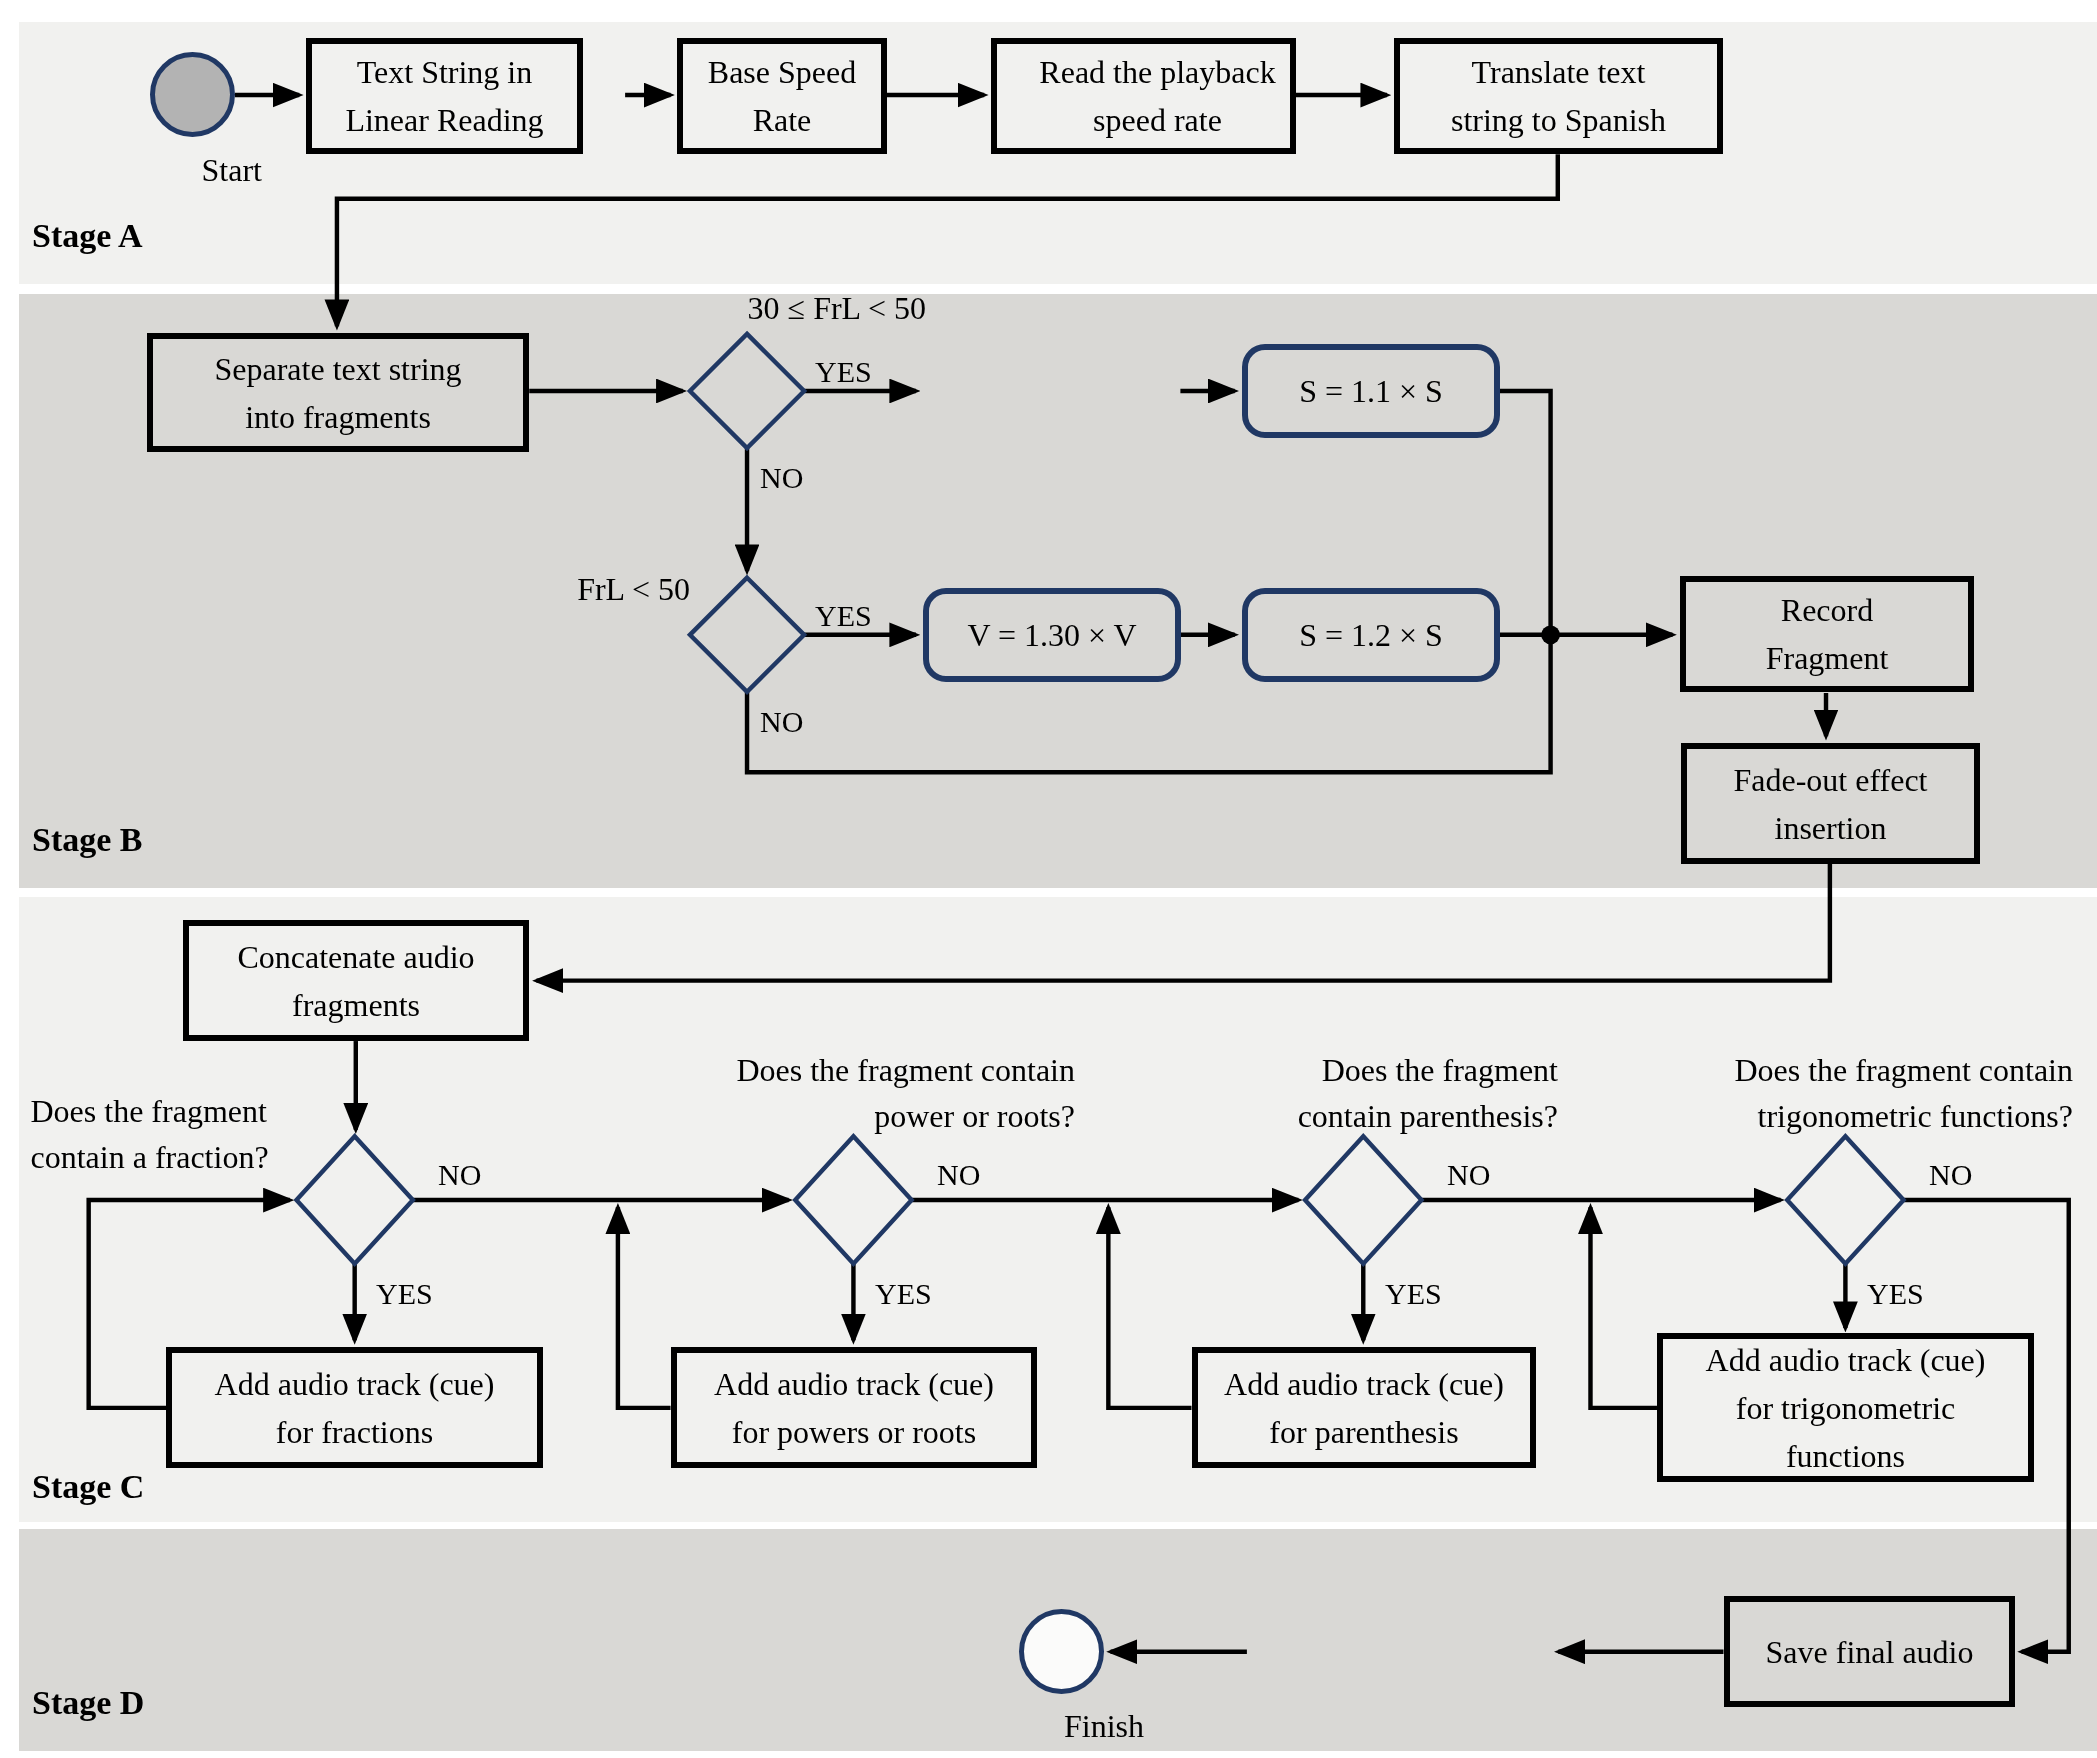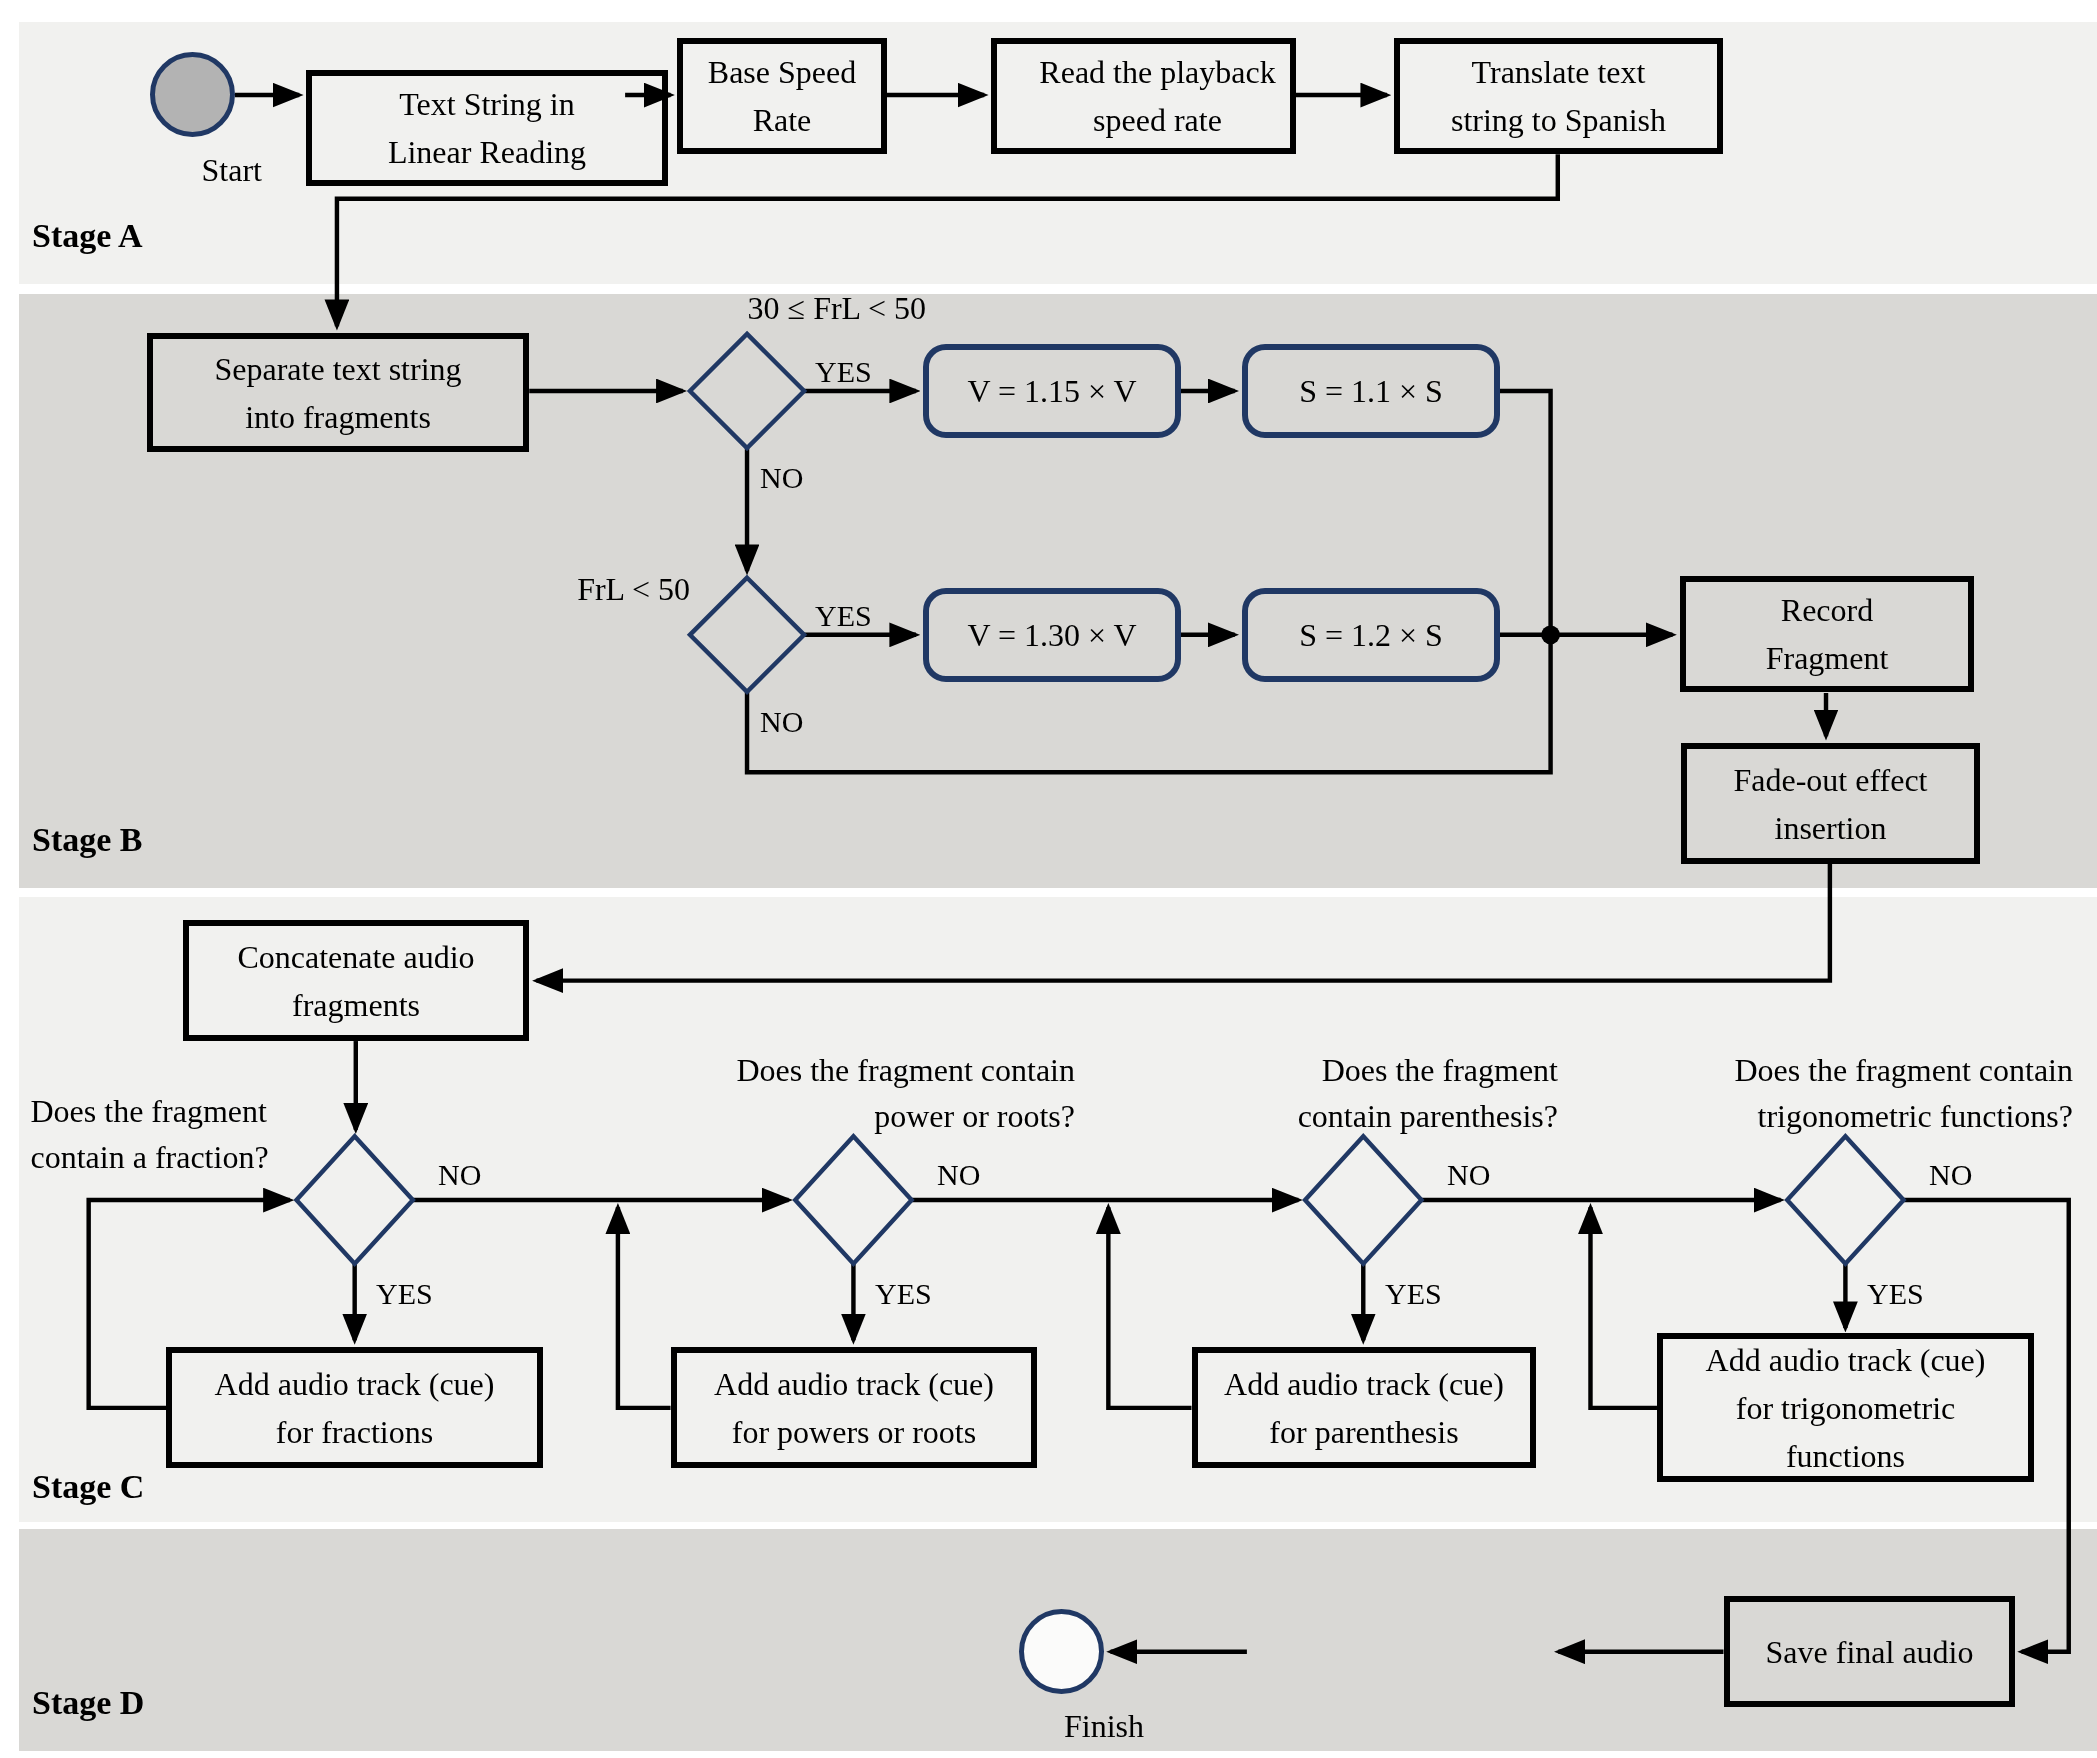--- a/index.html
+++ b/index.html
@@ -97,41 +97,40 @@
     <polygon class="dia" points="1540,2050 1645,2165 1540,2280 1435,2165" fill="#f1f1ef"></polygon>
     <polygon class="dia" points="2460,2050 2565,2165 2460,2280 2355,2165" fill="#f1f1ef"></polygon>
     <polygon class="dia" points="3330,2050 3435,2165 3330,2280 3225,2165" fill="#f1f1ef"></polygon>
 
     <circle cx="2798" cy="1145" r="17" fill="#000"></circle>
   </svg>
 
   <div class="circle" style="left:150px;top:52px;width:85px;height:85px;background:#b3b3b3;"></div>
   <div class="lbl" style="left:123px;top:147px;width:139px;">Start</div>
 
-  <div class="node proc" style="left:306px;top:38px;width:362px;height:116px;margin-top:32px;">Text String in
+  <div class="node proc" style="left:306px;top:38px;width:277px;height:116px;">Text String in
 Linear Reading</div>
   <div class="node proc" style="left:677px;top:38px;width:210px;height:116px;">Base Speed
 Rate</div>
   <div class="node proc" style="left:991px;top:38px;width:305px;height:116px;padding-left:28px;">Read the playback
 speed rate</div>
   <div class="node proc" style="left:1394px;top:38px;width:329px;height:116px;">Translate text
 string to Spanish</div>
 
   <div class="node proc" style="left:147px;top:333px;width:382px;height:119px;">Separate text string
 into fragments</div>
 
   <div class="lbl" style="left:571px;top:285px;width:355px;">30  ≤ FrL &lt; 50</div>
   <div class="lbl small left" style="left:815px;top:350px;width:111px;">YES</div>
   <div class="lbl small left" style="left:760px;top:456px;width:89px;">NO</div>
 
   <div class="lbl right" style="left:515px;top:566px;width:175px;">FrL &lt; 50</div>
   <div class="lbl small left" style="left:815px;top:594px;width:111px;">YES</div>
   <div class="lbl small left" style="left:760px;top:700px;width:89px;">NO</div>
 
-  <div class="node op" style="left:923px;top:344px;width:258px;height:94px;">V = 1.15 × V</div>
   <div class="node op" style="left:1242px;top:344px;width:258px;height:94px;">S = 1.1 × S</div>
   <div class="node op" style="left:923px;top:588px;width:258px;height:94px;">V = 1.30 × V</div>
   <div class="node op" style="left:1242px;top:588px;width:258px;height:94px;">S = 1.2 × S</div>
 
   <div class="node proc" style="left:1680px;top:576px;width:294px;height:116px;">Record
 Fragment</div>
   <div class="node proc" style="left:1681px;top:743px;width:299px;height:121px;">Fade-out effect
 insertion</div>
 
   <div class="node proc" style="left:183px;top:920px;width:346px;height:121px;">Concatenate audio

